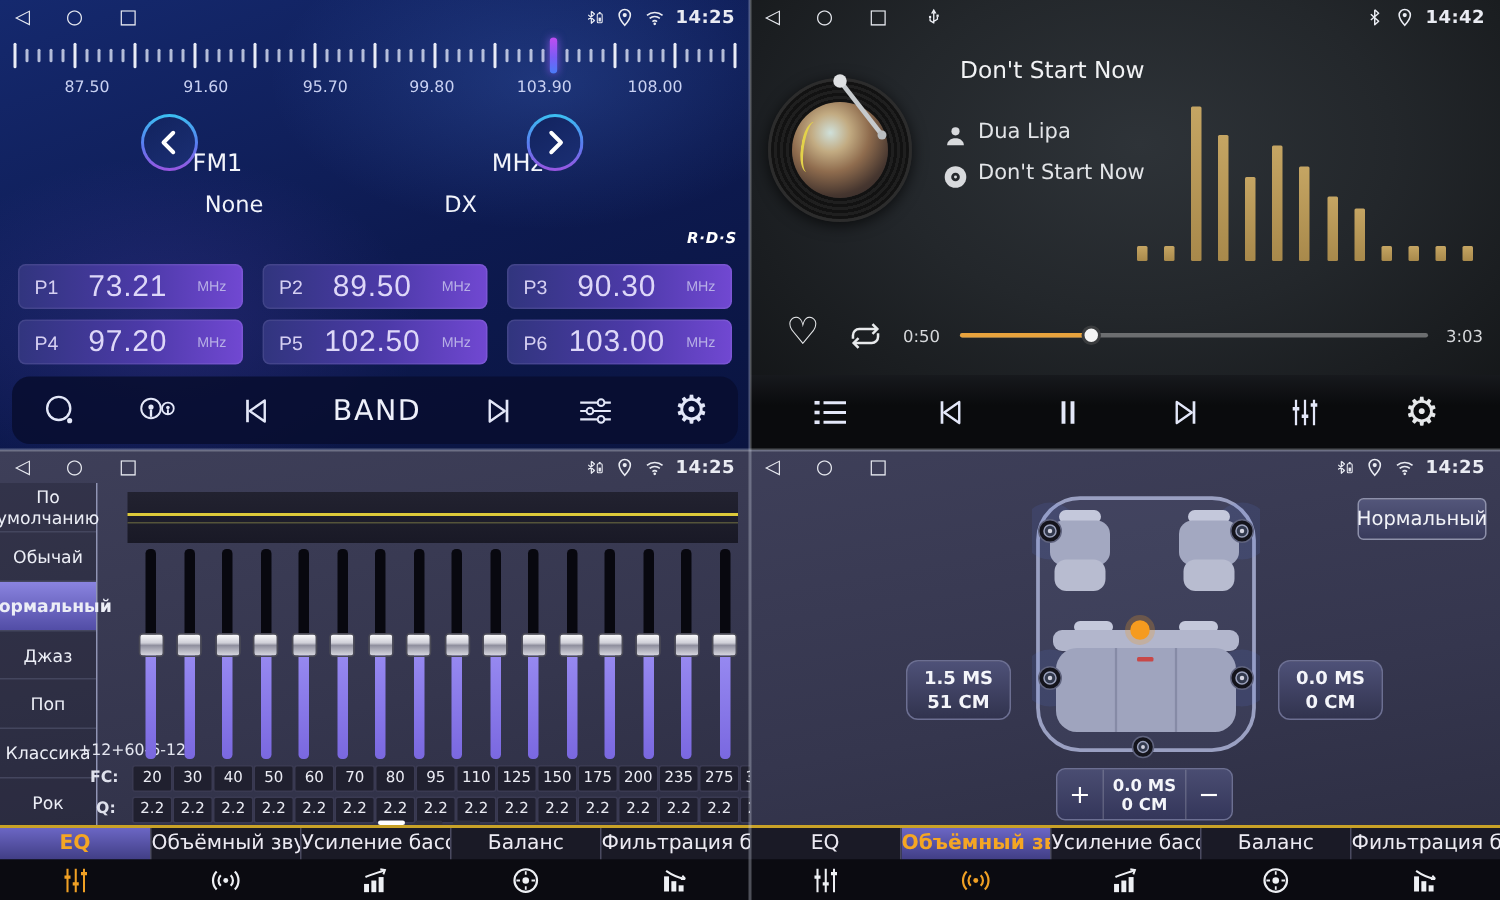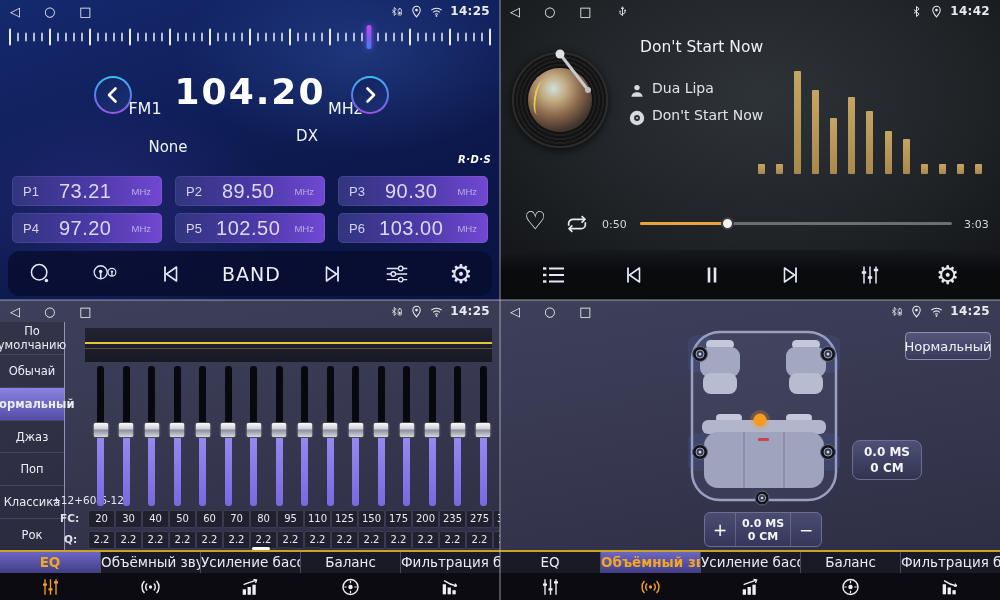--- a/index.html
+++ b/index.html
@@ -34,21 +34,21 @@
   .dial-labels{position:absolute;left:10px;top:52px;width:480px;height:14px;}
   .dial-label{position:absolute;transform:translateX(-50%);font-size:10.5px;color:#c9d1f2;}
   .arrow-btn{position:absolute;width:38px;height:38px;border-radius:50%;border:2.5px solid transparent;cursor:pointer;
     background:linear-gradient(145deg,#12235e,#1b2f74) padding-box,linear-gradient(180deg,#3bc1f2 0%,#5a7af0 55%,#9a55e0 100%) border-box;
     display:flex;align-items:center;justify-content:center;color:#fff;padding:0;}
   .arrow-btn svg{width:20px;height:20px;}
   .btn-left{left:94px;top:76px;} .btn-right{left:351px;top:76px;}
   .freq-band{position:absolute;left:145px;top:99px;transform:translateX(-50%);font-size:16px;color:#f2f4fb;}
   .freq-big{position:absolute;left:250px;top:71px;transform:translateX(-50%);font-size:36px;font-weight:700;letter-spacing:2px;color:#fff;}
   .freq-unit{position:absolute;left:345px;top:99px;transform:translateX(-50%);font-size:16px;color:#f2f4fb;}
-  .freq-ps{position:absolute;left:168px;top:127px;transform:translateX(-50%);font-size:15px;color:#f2f4fb;margin-top:11px;}
+  .freq-ps{position:absolute;left:156px;top:127px;transform:translateX(-50%);font-size:15px;color:#f2f4fb;}
   .freq-dx{position:absolute;left:307px;top:127px;transform:translateX(-50%);font-size:15px;color:#f2f4fb;}
   .rds{position:absolute;left:458px;top:154px;font-size:10px;font-weight:700;font-style:italic;color:#fff;letter-spacing:.5px;}
   .presets{position:absolute;left:12px;top:176px;width:476px;height:67px;display:grid;grid-template-columns:repeat(3,1fr);grid-template-rows:1fr 1fr;gap:7px 13px;}
   .preset{display:flex;align-items:center;justify-content:space-between;padding:0 11px;border:none;border-radius:5px;cursor:pointer;
     background:linear-gradient(90deg,#31357e 0%,#4c3aa8 55%,#7148d2 100%);box-shadow:inset 0 0 0 1px rgba(255,255,255,.08);}
   .preset .pname{font-size:13px;color:#d6d0f2;}
   .preset .pfreq{font-size:20px;color:#ddd7f8;letter-spacing:.5px;}
   .preset .punit{font-size:9.5px;color:#b7afe6;}
   .r-toolbar{position:absolute;left:8px;top:251px;width:484px;height:45px;border-radius:12px;background:rgba(8,14,48,.88);
     display:flex;align-items:center;justify-content:space-around;color:#e3e7f8;}
@@ -221,29 +221,36 @@
           <span class="tick" style="left: 90%;"></span>
           <span class="tick tall" style="left: 91.6667%;"></span>
           <span class="tick" style="left: 93.3333%;"></span>
           <span class="tick" style="left: 95%;"></span>
           <span class="tick" style="left: 96.6667%;"></span>
           <span class="tick" style="left: 98.3333%;"></span>
           <span class="tick tall" style="left: 100%;"></span>
         </div>
       <div class="dial-marker" id="dial-marker" style="left: 74.8%;"></div>
     </div>
+    <div class="dial-labels" id="dial-labels">
+        <span class="dial-label" style="left: 10%;">87.50</span>
+        <span class="dial-label" style="left: 26.5%;">91.60</span>
+        <span class="dial-label" style="left: 43.1%;">95.70</span>
+        <span class="dial-label" style="left: 57.9%;">99.80</span>
+        <span class="dial-label" style="left: 73.5%;">103.90</span>
+        <span class="dial-label" style="left: 88.9%;">108.00</span>
+      </div>
     <button class="arrow-btn btn-left">
         <span style="display: inline-flex;">
           <svg viewBox="0 0 24 24" style="width: 26px; height: 24px;">
             <path d="M14.5 5.5 8 12l6.5 6.5" fill="none" stroke="currentColor" stroke-width="2.6" stroke-linecap="round" stroke-linejoin="round"></path>
           </svg>
         </span>
       </button>
     <span class="freq-band">FM1</span>
-    <span class="freq-big">104.20</span>
     <span class="freq-unit">MHz</span>
     <button class="arrow-btn btn-right">
         <span style="display: inline-flex;">
           <svg viewBox="0 0 24 24" style="width: 26px; height: 24px;">
             <path d="M9.5 5.5 16 12l-6.5 6.5" fill="none" stroke="currentColor" stroke-width="2.6" stroke-linecap="round" stroke-linejoin="round"></path>
           </svg>
         </span>
       </button>
     <span class="freq-ps">None</span>
     <span class="freq-dx">DX</span>
@@ -704,20 +711,24 @@
             <svg viewBox="0 0 16 16">
               <path d="M1.6 6.4a10 10 0 0 1 12.8 0M3.8 9a6.6 6.6 0 0 1 8.4 0M6.1 11.5a3.2 3.2 0 0 1 3.8 0" fill="none" stroke="currentColor" stroke-width="1.3"></path>
               <circle cx="8" cy="13.4" r="1.1" fill="currentColor"></circle>
             </svg>
           </span>
           <span class="stime">14:25</span>
         </div>
     </div>
     <div class="profile-btn">Нормальный</div>
 
+    <div class="dbox" style="left:104px;top:140px">
+      <div>1.5 MS</div>
+      <div>51 CM</div>
+    </div>
     <div class="dbox" style="left:352px;top:140px">
       <div>0.0 MS</div>
       <div>0 CM</div>
     </div>
 
     <svg class="car" viewBox="0 0 152 188">
       <rect x="4" y="4" width="144" height="168" rx="28" fill="rgba(130,140,185,0.10)" stroke="#9aa0c2" stroke-width="2.5"></rect>
       <circle cx="12" cy="26" r="19" fill="rgba(100,140,255,0.10)"></circle>
       <circle cx="140" cy="26" r="19" fill="rgba(100,140,255,0.10)"></circle>
       <circle cx="12" cy="124" r="19" fill="rgba(100,140,255,0.10)"></circle>

